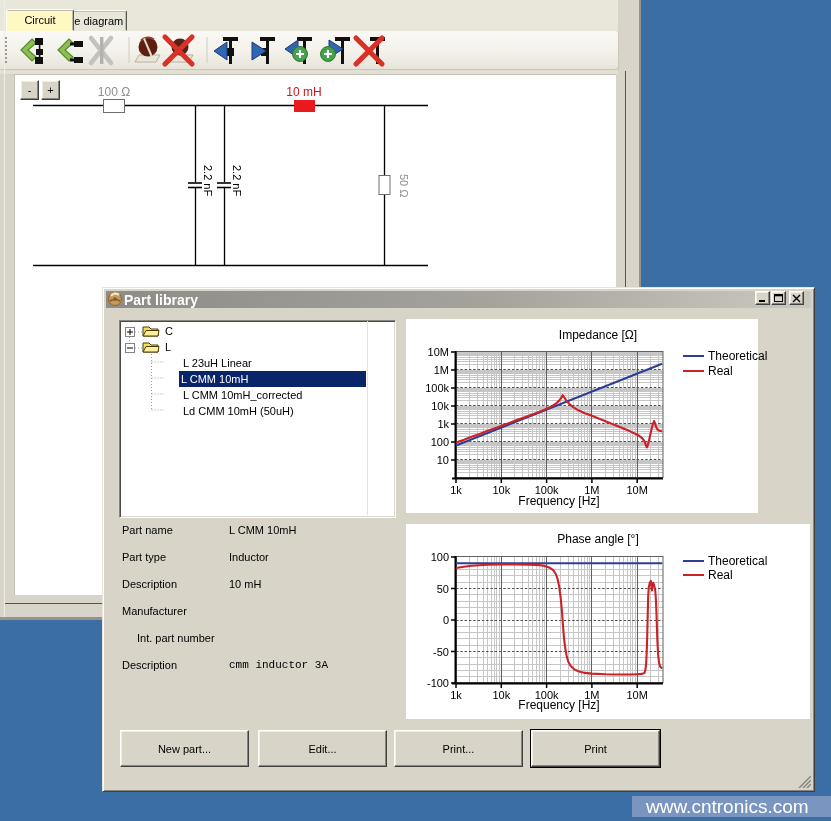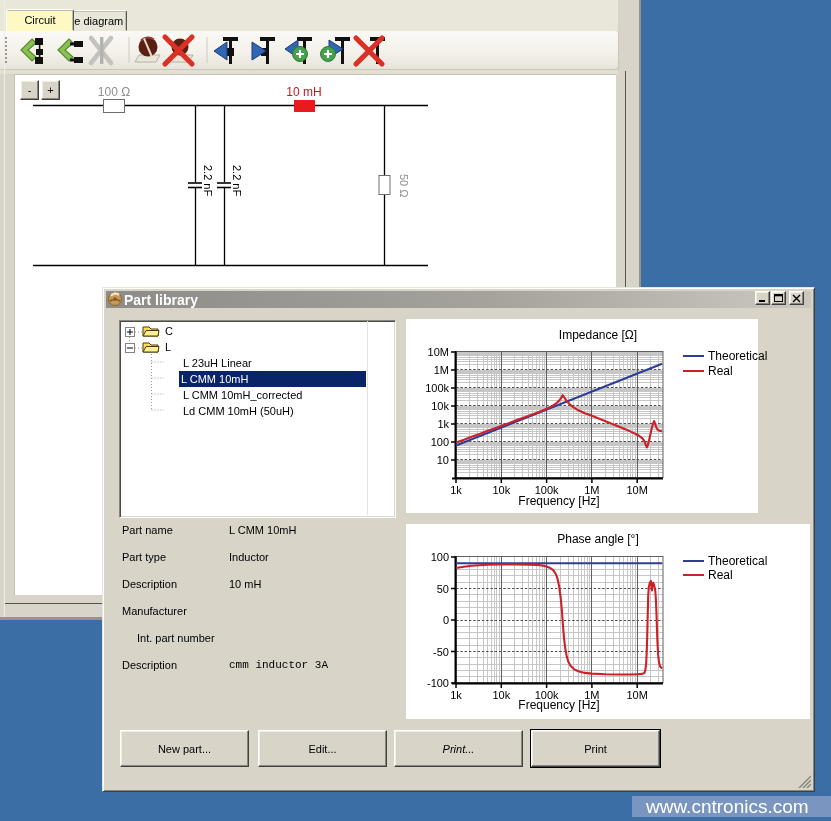--- a/index.html
+++ b/index.html
@@ -394,21 +394,21 @@
 <div class="abs t11" style="left:19px;top:263px;">Part type</div>
 <div class="abs t11" style="left:126px;top:263px;">Inductor</div>
 <div class="abs t11" style="left:19px;top:290px;">Description</div>
 <div class="abs t11" style="left:126px;top:290px;">10 mH</div>
 <div class="abs t11" style="left:19px;top:317px;">Manufacturer</div>
 <div class="abs t11" style="left:19px;top:344px;margin-left:15px;">Int. part number</div>
 <div class="abs t11" style="left:19px;top:371px;">Description</div>
 <div class="abs t11" style="left:126px;top:371px;font-family:Liberation Mono, monospace;">cmm inductor 3A</div>
 <div class="abs btn t11" style="left:17px;top:442px;width:129px;height:37px;">New part...</div>
 <div class="abs btn t11" style="left:155px;top:442px;width:129px;height:37px;">Edit...</div>
-<div class="abs btn t11" style="left:291px;top:442px;width:129px;height:37px;font-style:italic;">Print...</div>
+<div class="abs btn t11" style="left:291px;top:442px;width:129px;height:37px;">Print...</div>
 <div class="abs" style="left:427px;top:441px;width:131px;height:39px;border:1px solid #000;">
         <div class="btn t11" style="width:100%;height:100%;">Print</div>
       </div>
 <svg class="abs" style="right:3px;bottom:3px" width="13" height="13" viewBox="0 0 13 13">
 <line x1="1" y1="13" x2="13" y2="1" stroke="#87857c" stroke-width="1.5"></line>
 <line x1="5" y1="13" x2="13" y2="5" stroke="#87857c" stroke-width="1.5"></line>
 <line x1="9" y1="13" x2="13" y2="9" stroke="#87857c" stroke-width="1.5"></line>
 </svg>
 </div>
 <div class="abs" style="left:632px;top:796px;width:199px;height:21px;background:#7a95bf;"></div>

